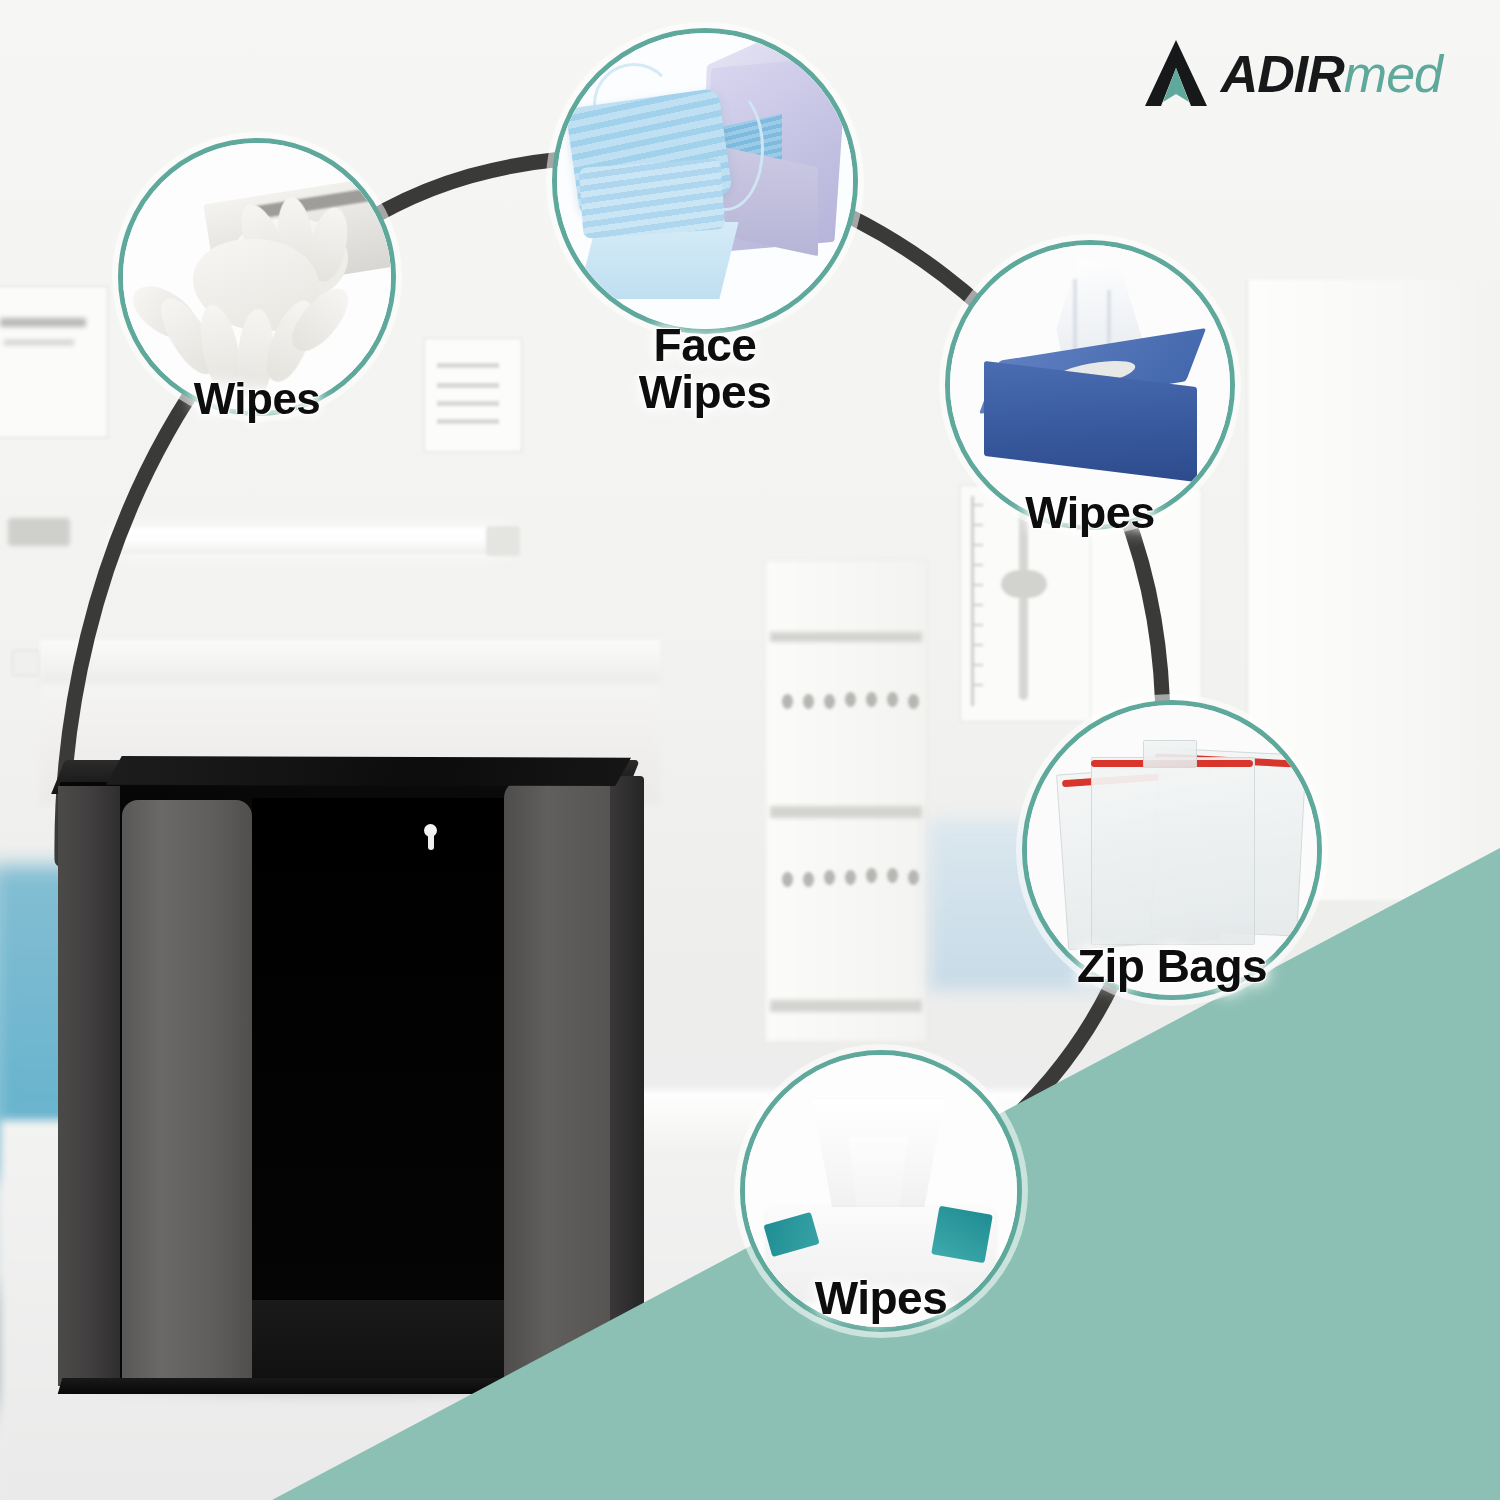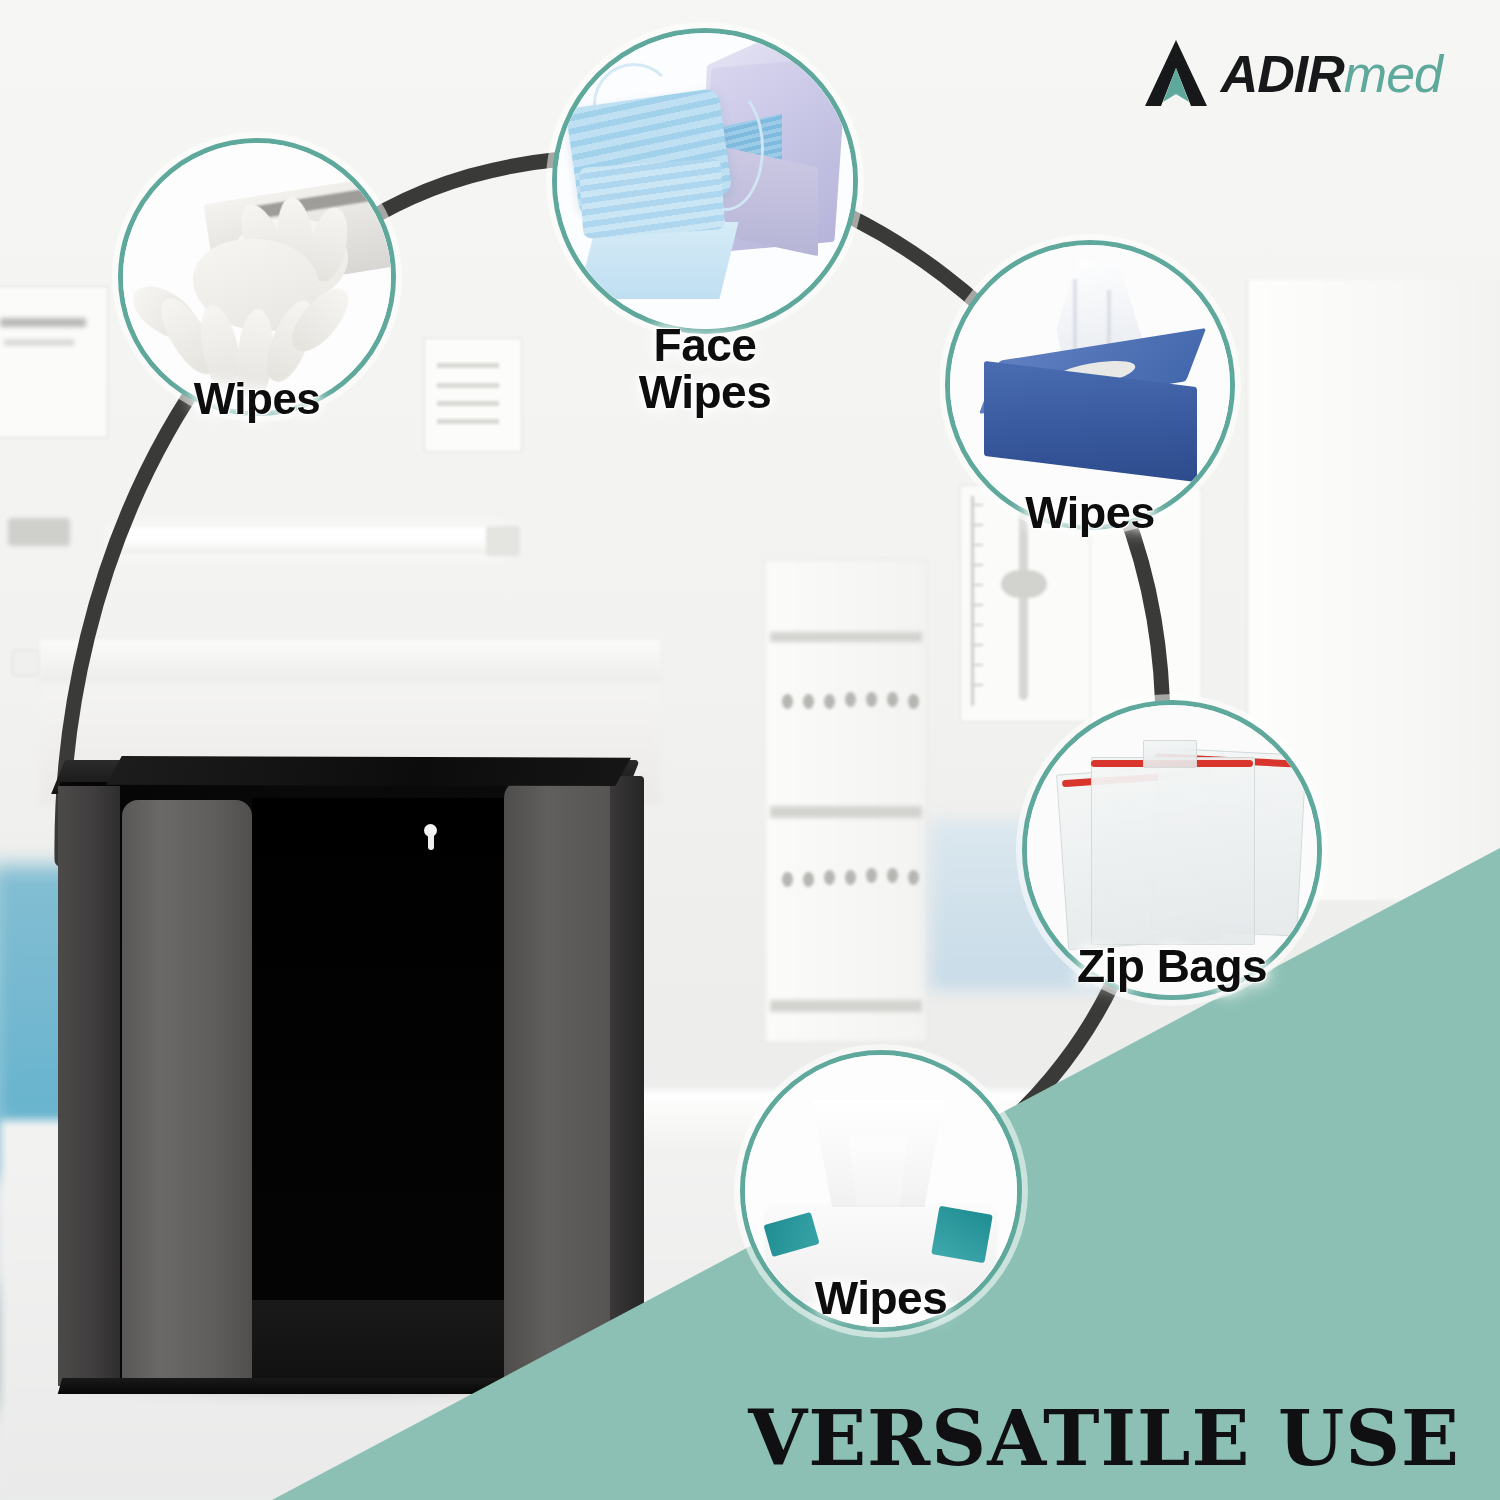--- a/index.html
+++ b/index.html
@@ -635,15 +635,14 @@
       <svg viewBox="0 0 66 72" width="66" height="72">
         <path d="M33 2 L64 68 L48 68 L33 30 L18 68 L2 68 Z" fill="#17181a"></path>
         <path d="M33 30 L46 64 L33 56 L20 64 Z" fill="#5fa89c"></path>
       </svg>
     </div>
     <div class="logo-text">
       <span class="logo-adir">ADIR</span><span class="logo-med">med</span>
     </div>
   </div>
 
-  <div class="banner">VERSATILE USE</div>
 
 </div>
 
 </body></html>

